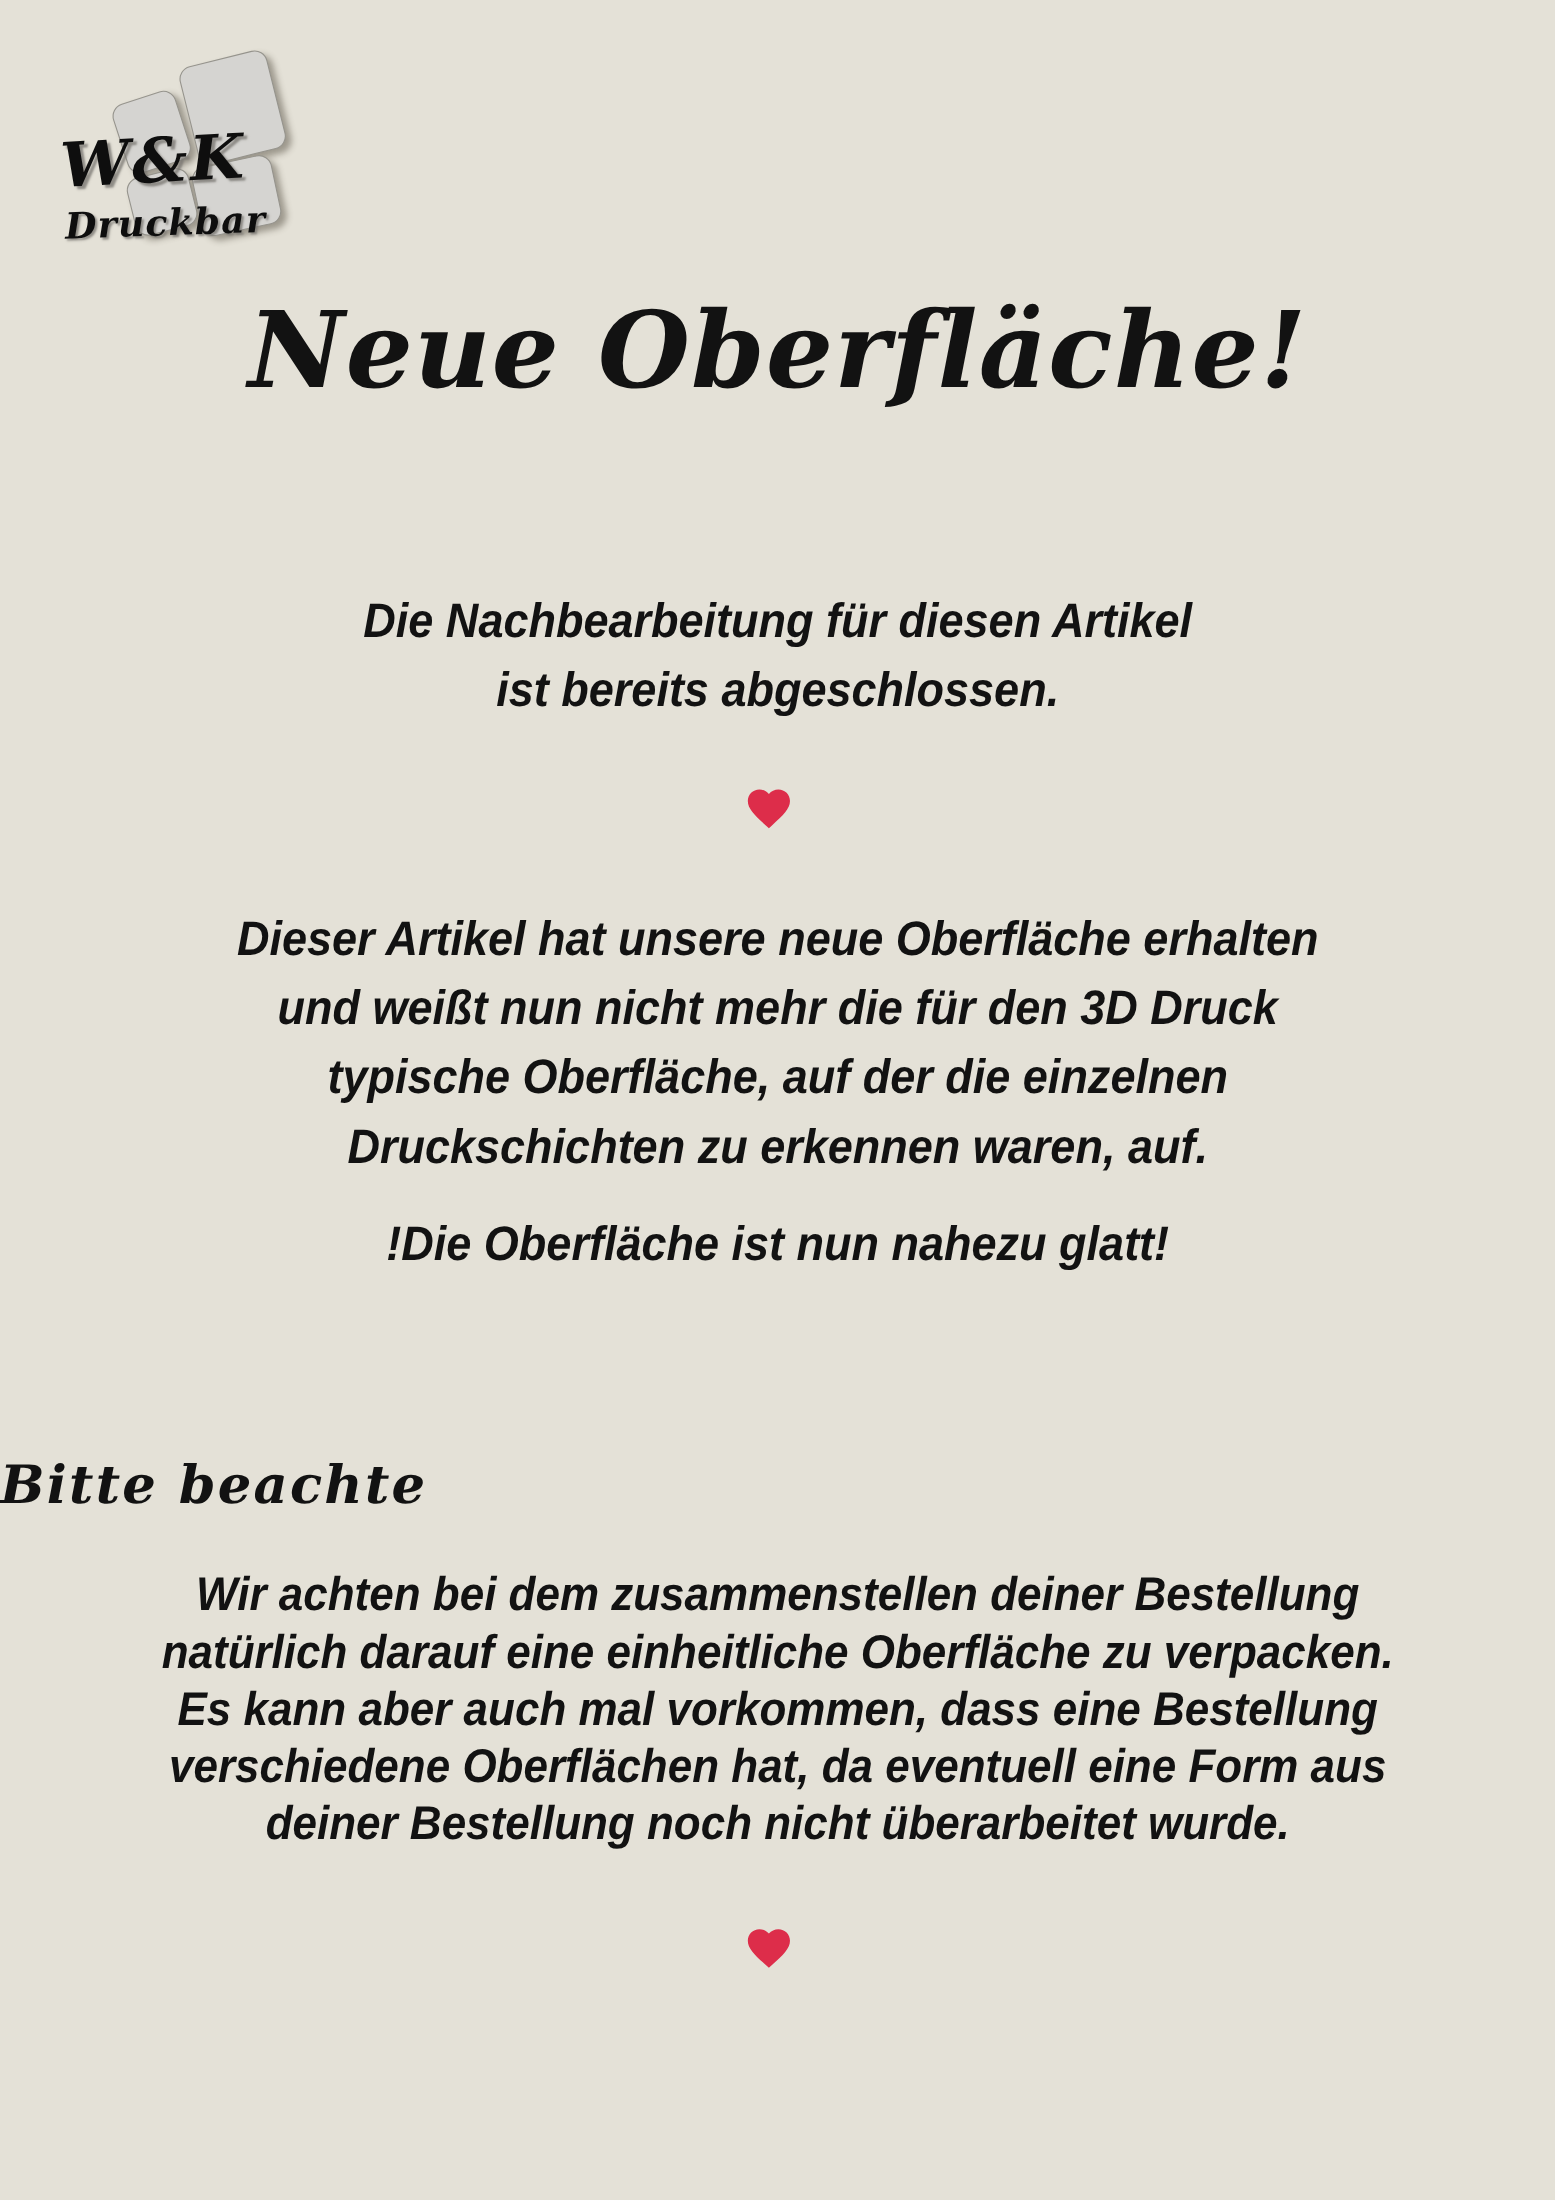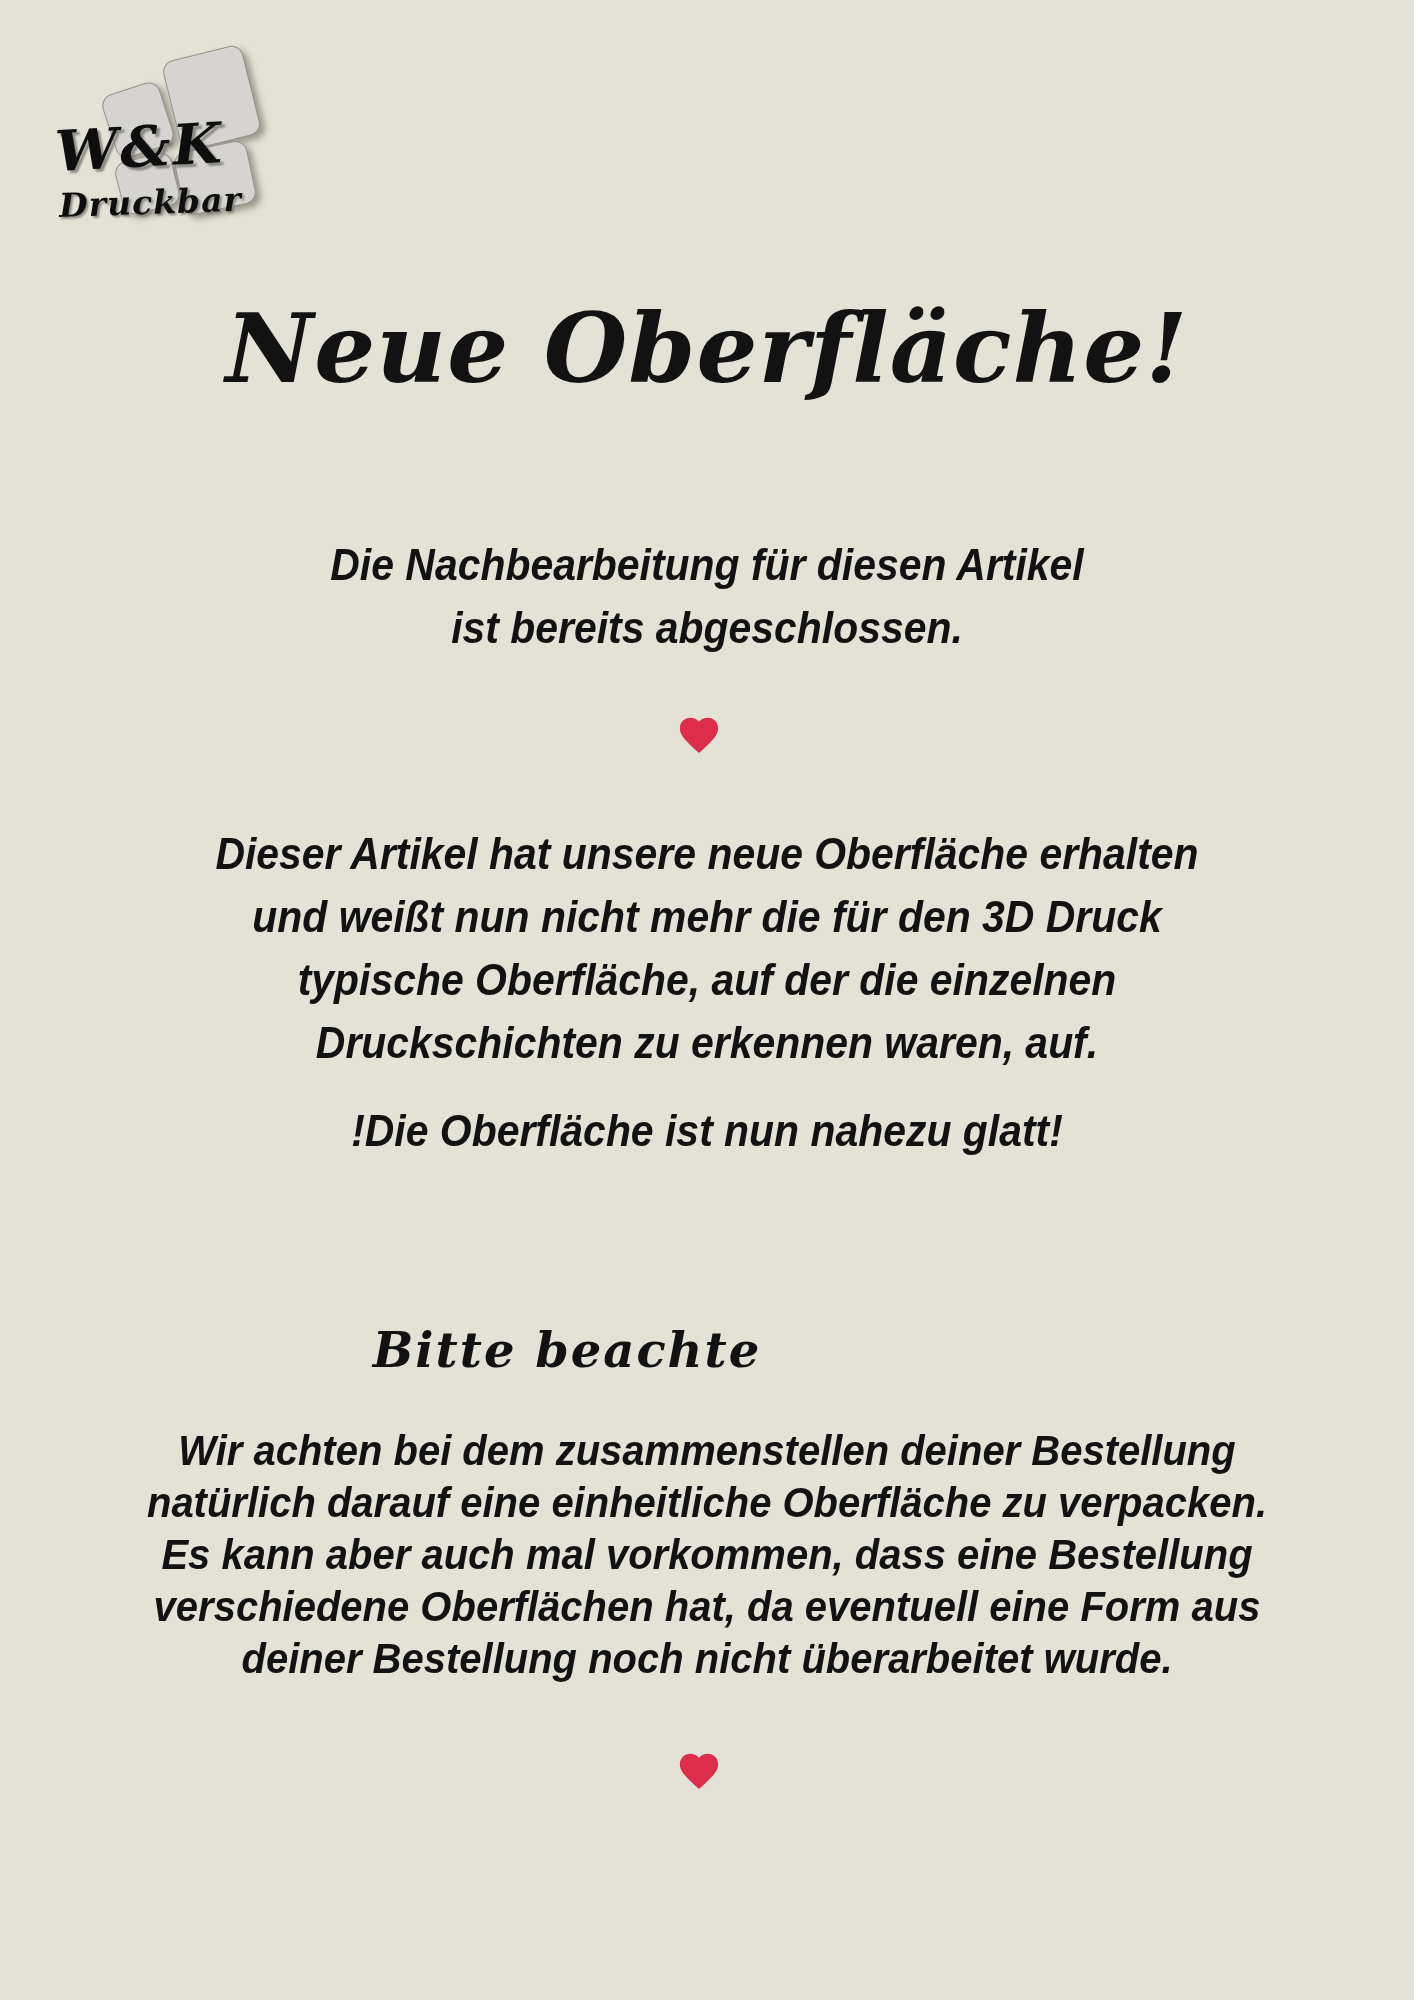--- a/index.html
+++ b/index.html
@@ -48,41 +48,39 @@
 
   
   .heading {
     position: absolute; left: 0; top: 262px; width: 1414px;
     text-align: center;
     font-family: "DejaVu Serif", serif;
     font-style: italic; font-weight: bold;
     font-size: 96px; letter-spacing: 1px;
     color: #121212;
     white-space: nowrap;
-    margin-top: 30px;
   }
 
   
   .para {
     position: absolute; left: 0; width: 1414px;
     text-align: center;
     font-weight: bold; font-style: italic;
     color: #121212;
     transform: scaleX(0.93);
     transform-origin: 50% 50%;
   }
   .para .line { white-space: nowrap; }
   .p-intro   { top: 533px;  font-size: 44px; line-height: 63px; }
   .p-details { top: 822px;  font-size: 44px; line-height: 63px; }
   .p-glatt   { top: 1105px; font-size: 44px; line-height: 52px; }
   .p-note    { top: 1424px; font-size: 43px; line-height: 52px; }
 
   .note-heading {
     position: absolute; left: 0; top: 1322px; width: 1134px;
-    text-align: center;
     font-family: "DejaVu Serif", serif;
     font-style: italic; font-weight: bold;
     font-size: 48px; letter-spacing: 2px;
     color: #121212;
   }
 
   
   .heart { position: absolute; width: 46px; height: 46px; }
   .heart-1 { left: 676px; top: 712px; }
   .heart-2 { left: 676px; top: 1748px; }

